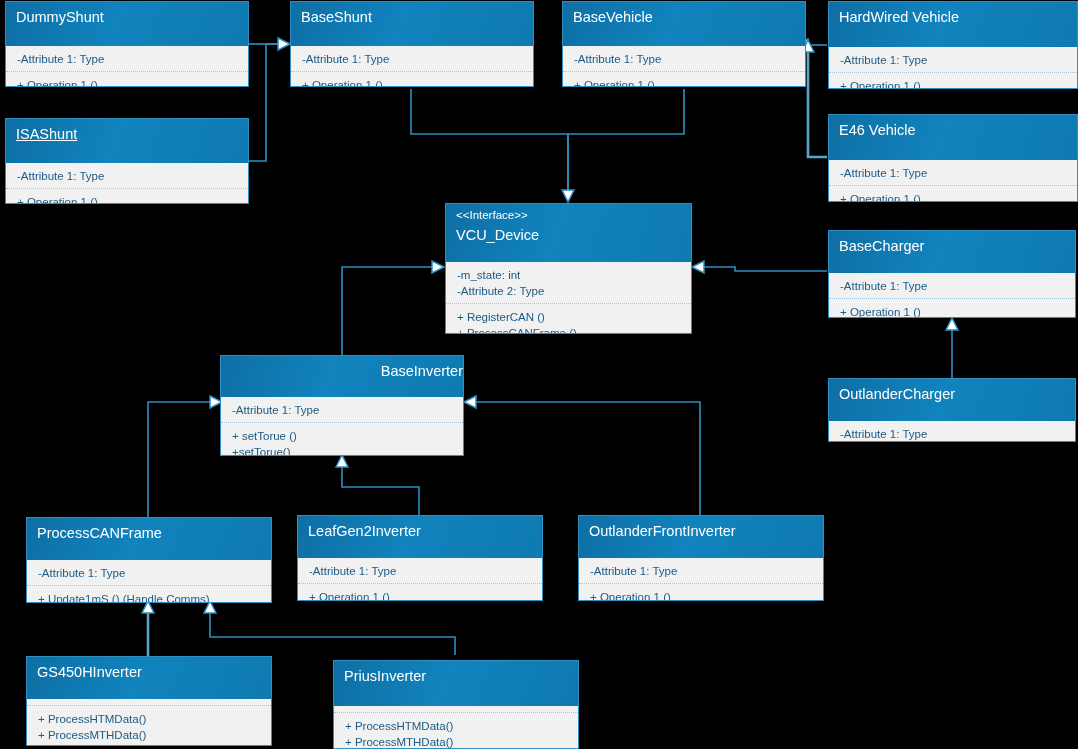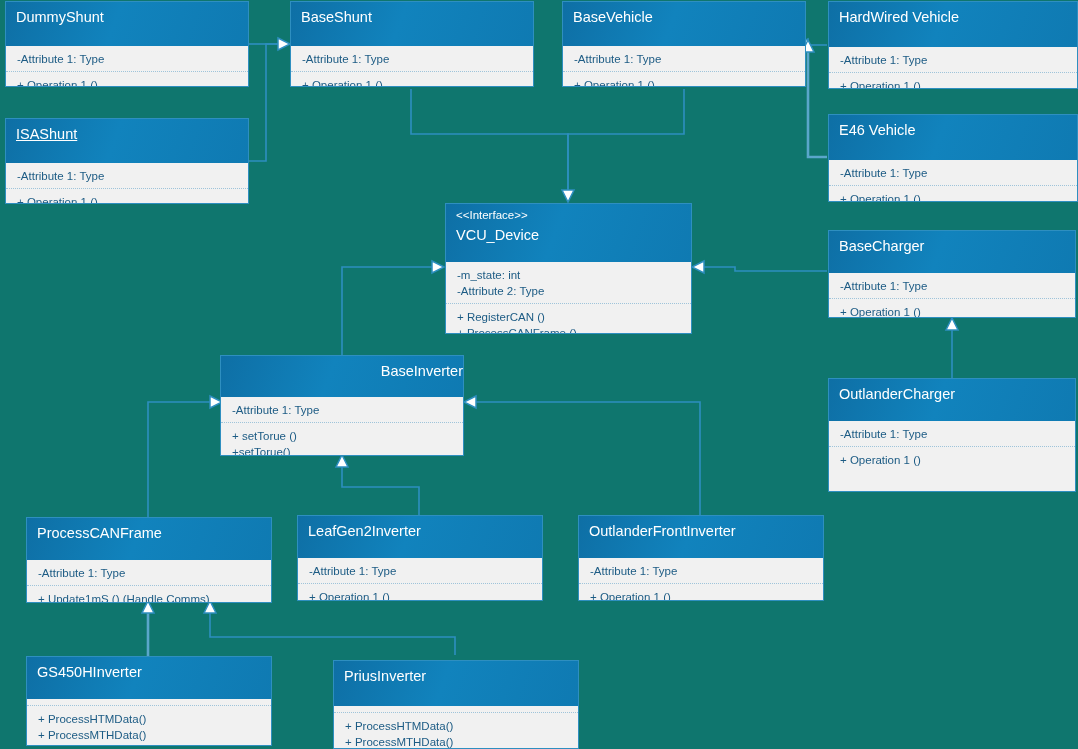--- a/index.html
+++ b/index.html
@@ -9,21 +9,21 @@
     background: #ffffff;
   }
   body {
     font-family: "Liberation Sans", sans-serif;
     -webkit-font-smoothing: antialiased;
   }
   #canvas {
     position: relative;
     width: 1078px;
     height: 749px;
-    background: #0f766e;
+    background: #000000;
     overflow: hidden;
   }
   #edge-layer {
     position: absolute;
     left: 0;
     top: 0;
     width: 1078px;
     height: 749px;
     pointer-events: none;
   }
@@ -261,21 +261,21 @@
       <span class="uml-name">BaseCharger</span>
     </div>
     <div class="uml-compartment">
       <div class="uml-row">-Attribute 1: Type</div>
     </div>
     <div class="uml-compartment divider-top">
       <div class="uml-row">+ Operation 1 ()</div>
     </div>
   </div>
 
-  <div class="uml-class" style="left:828px; top:378px; width:248px; height:114px;">
+  <div class="uml-class" style="left:828px; top:378px; width:248px; height:64px;">
     <div class="uml-header" style="height:42px;">
       <span class="uml-name">OutlanderCharger</span>
     </div>
     <div class="uml-compartment">
       <div class="uml-row">-Attribute 1: Type</div>
     </div>
     <div class="uml-compartment divider-top">
       <div class="uml-row">+ Operation 1 ()</div>
     </div>
   </div>

